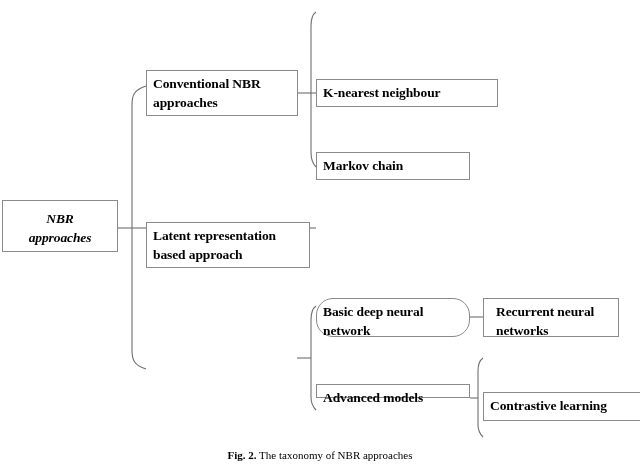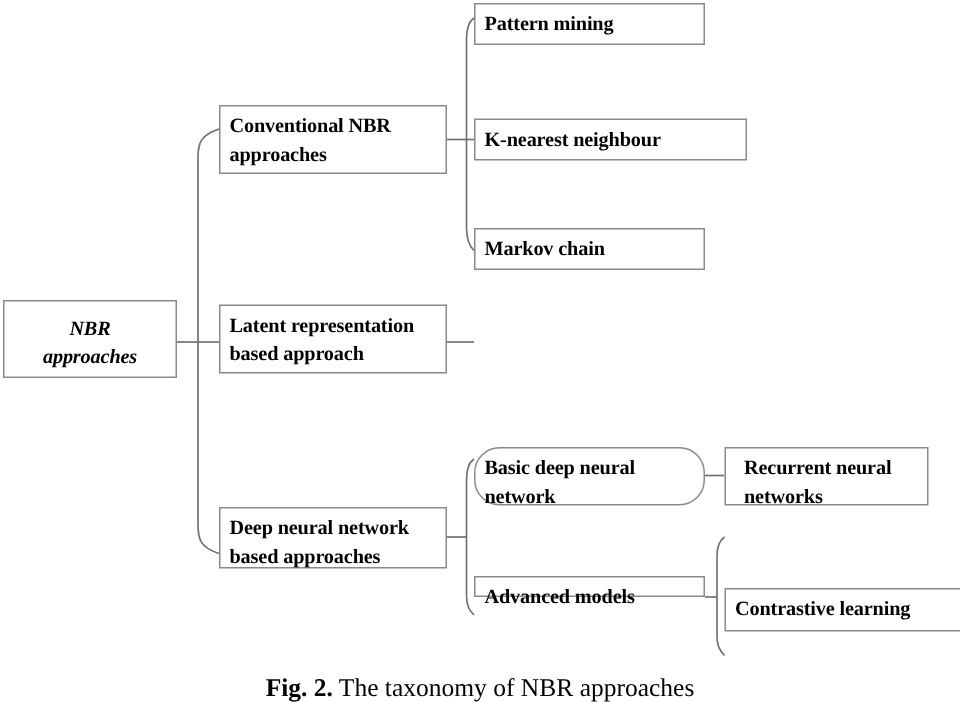--- a/index.html
+++ b/index.html
@@ -55,21 +55,21 @@
     display: block;
     white-space: pre-line;
   }
   .caption {
     position: absolute;
     left: 0;
     top: 449px;
     width: 640px;
     text-align: center;
     font-family: "Liberation Serif", "DejaVu Serif", serif;
-    font-size: 17px;
+    font-size: 11px;
     color: #000000;
     white-space: nowrap;
     overflow: hidden;
   }
   .caption .cap-bold {
     font-weight: bold;
   }
 </style>
 </head>
 <body>
@@ -114,33 +114,26 @@
   <div class="node-box center" style="left:2px; top:200px; width:116px; height:52px;font-style:italic;">
     <span class="node-label">NBR
 approaches</span>
   </div>
 
   <div class="node-box" style="left:146px; top:70px; width:152px; height:46px;">
     <span class="node-label">Conventional NBR
 approaches</span>
   </div>
 
-  <div class="node-box" style="left:146px; top:203px; width:152px; height:46px;">
+  <div class="node-box" style="left:146px; top:222px; width:164px; height:46px;">
     <span class="node-label">Latent representation
 based approach</span>
   </div>
 
-  <div class="node-box" style="left:146px; top:338px; width:152px; height:41px;">
-    <span class="node-label">Deep neural network
-based approaches</span>
-  </div>
 
-  <div class="node-box" style="left:316px; top:2px; width:154px; height:28px;">
-    <span class="node-label">Pattern mining</span>
-  </div>
 
   <div class="node-box" style="left:316px; top:79px; width:182px; height:28px;">
     <span class="node-label">K-nearest neighbour</span>
   </div>
 
   <div class="node-box" style="left:316px; top:152px; width:154px; height:28px;">
     <span class="node-label">Markov chain</span>
   </div>
 
 

